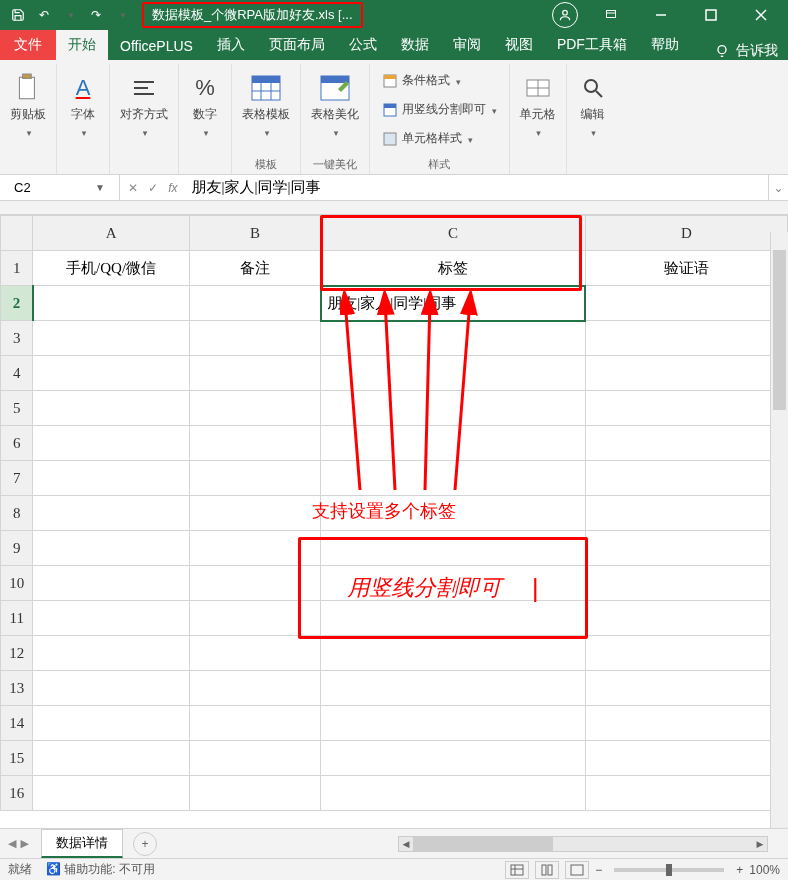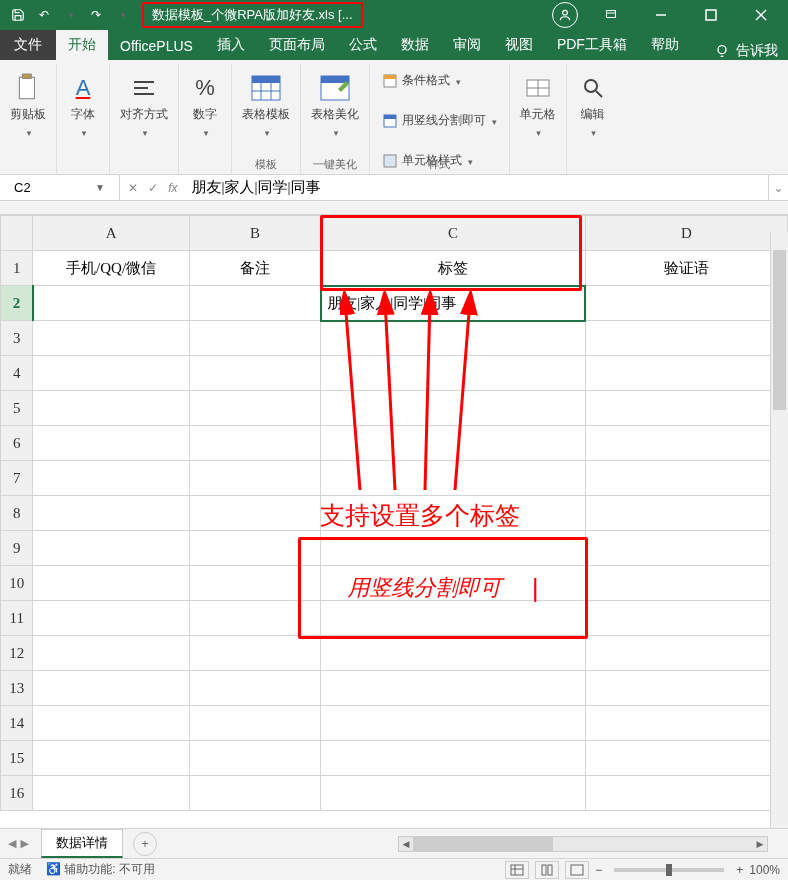--- a/index.html
+++ b/index.html
@@ -11,31 +11,31 @@
   .qat-btn { width: 24px; height: 24px; display:flex; align-items:center; justify-content:center; font-size:12px; }
   .title-filename-box { border: 2px solid #ff0000; border-radius:2px; padding: 2px 8px; margin-left: 8px; color:#fff; font-size:13px; }
   .title-right { margin-left:auto; display:flex; align-items:center; gap:4px; padding-right:4px; }
   .title-right .winbtn { width:46px; height:30px; display:flex; align-items:center; justify-content:center; font-size:12px; }
   .user-circle { width:26px; height:26px; border:1px solid #fff; border-radius:50%; display:flex; align-items:center; justify-content:center; margin:0 6px; }
 
   
   .tabs { background:#217346; height:30px; display:flex; align-items:flex-end; color:#fff; font-size:14px; }
   .tab { padding:6px 12px; cursor:pointer; }
   .tab.active { background:#f3f3f3; color:#217346; font-weight:500; }
-  .tab.file { background:#404040; padding:6px 14px;text-align:right; }
+  .tab.file { background:#ef4444; padding:6px 14px;text-align:right; }
   .tabs-right { margin-left:auto; display:flex; align-items:center; gap:6px; padding-right:10px; }
   .bulb { width:16px; height:16px; }
 
   
   .ribbon { background:#f3f3f3; border-bottom:1px solid #d4d4d4; height:115px; display:flex; padding:4px 0 0 0; }
   .rib-group { border-right:1px solid #e0e0e0; display:flex; flex-direction:column; align-items:center; padding:2px 10px 0 10px; position:relative; }
   .rib-group .big-btn { display:flex; flex-direction:column; align-items:center; gap:2px; font-size:12px; color:#444; padding-top:6px; }
   .rib-group .big-icon { width:32px; height:32px; display:flex; align-items:center; justify-content:center; }
   .rib-group .glabel { font-size:11px; color:#666; position:absolute; bottom:2px; left:0; right:0; text-align:center; }
-  .rib-rows { display:flex; flex-direction:column; gap:19px; padding-top:4px; font-size:12px; color:#444;}
+  .rib-rows { display:flex; flex-direction:column; gap:8px; padding-top:4px; font-size:12px; color:#444;}
   .rib-row { display:flex; align-items:center; gap:4px; white-space:nowrap; padding:2px 2px;}
   .rib-row .ri { width:16px; height:16px; display:inline-flex; align-items:center; justify-content:center; }
   .chev::after { content:"▾"; font-size:9px; margin-left:2px; color:#666;}
 
   
   .fx-bar { height:26px; border-bottom:1px solid #d4d4d4; display:flex; align-items:center; background:#fff; }
   .namebox { width:120px; border-right:1px solid #d4d4d4; display:flex; align-items:center; padding:0 14px; height:100%; position:relative;}
   .namebox input { border:none; outline:none; width:80px; font-size:13px; }
   .namebox .dd { margin-left:auto; font-size:10px; color:#666;}
   .fx-controls { display:flex; align-items:center; gap:10px; padding:0 8px; color:#888;}
@@ -58,21 +58,21 @@
   .colD { width:200px; }
   .rowhdr.sel { background:#d2e7d4; color:#217346; font-weight:bold; border-right:2px solid #217346;}
   th.sel { background:#d2e7d4; color:#217346;}
   .cell-sel { outline:2px solid #217346; outline-offset:-1px; background:#fff; text-align:left; padding:0 6px;}
   .hdr-row td { font-family:"Microsoft YaHei"; font-size:15px; text-align:center; }
 
   
   .overlay { position:absolute; left:0; top:0; width:788px; height:600px; pointer-events:none; }
   .redbox1 { position:absolute; border:3px solid #ff0000; left:320px; top:0px; width:262px; height:76px; border-radius:2px;}
   .arrow-set { position:absolute; left:340px; top:75px; }
-  .annot-text1 { position:absolute; left:320px; top:284px; color:#ff0000; font-size:25px; font-family:Liberation Serif, serif; }
+  .annot-text1 { position:absolute; left:312px; top:284px; color:#ff0000; font-size:18px; font-family:Liberation Serif, serif; }
   .redbox2 { position:absolute; border:3px solid #ff0000; left:298px; top:322px; width:290px; height:102px; border-radius:2px; display:flex; align-items:center; justify-content:center; gap:30px;font-style:italic;}
   .annot-text2 { color:#ff0000; font-size:22px; font-family:"Microsoft YaHei"; }
   .vline { color:#ff0000; font-size:26px; font-weight:300; }
 
   
   .sheet-tabs { position:absolute; bottom:22px; left:0; right:0; height:30px; border-top:1px solid #d4d4d4; background:#f3f3f3; display:flex; align-items:center; }
   .sheet-nav { display:flex; gap:4px; padding:0 8px; color:#888; }
   .sheet-nav span { font-size:11px; }
   .sheet-tab { border:1px solid #ccc; border-bottom:2px solid #217346; background:#fff; padding:4px 14px; font-size:13px; margin-left:4px;}
   .add-sheet { width:24px; height:24px; border:1px solid #ccc; border-radius:50%; margin-left:10px; display:flex; align-items:center; justify-content:center; color:#666; }

